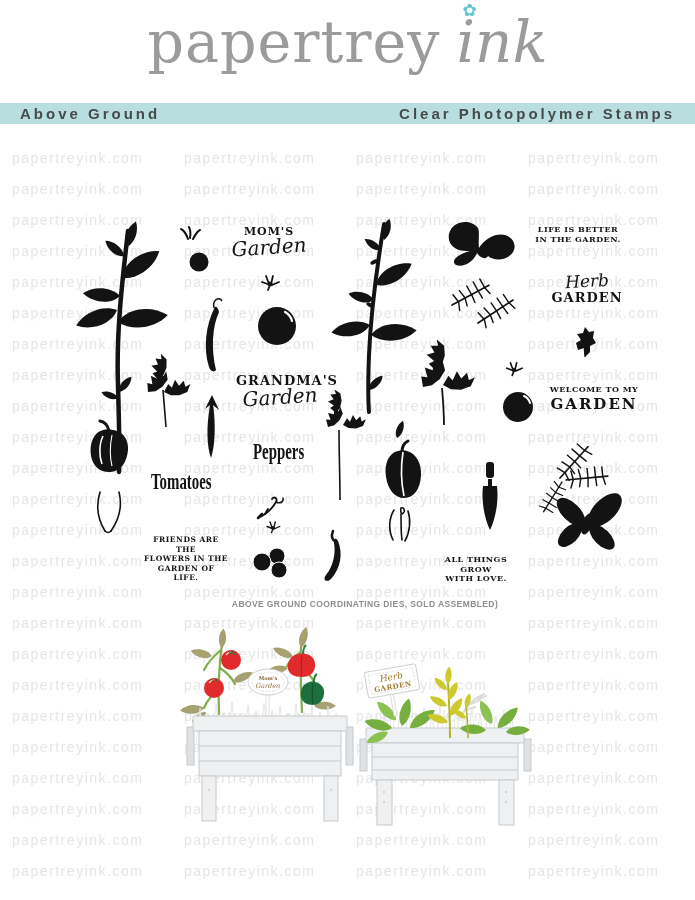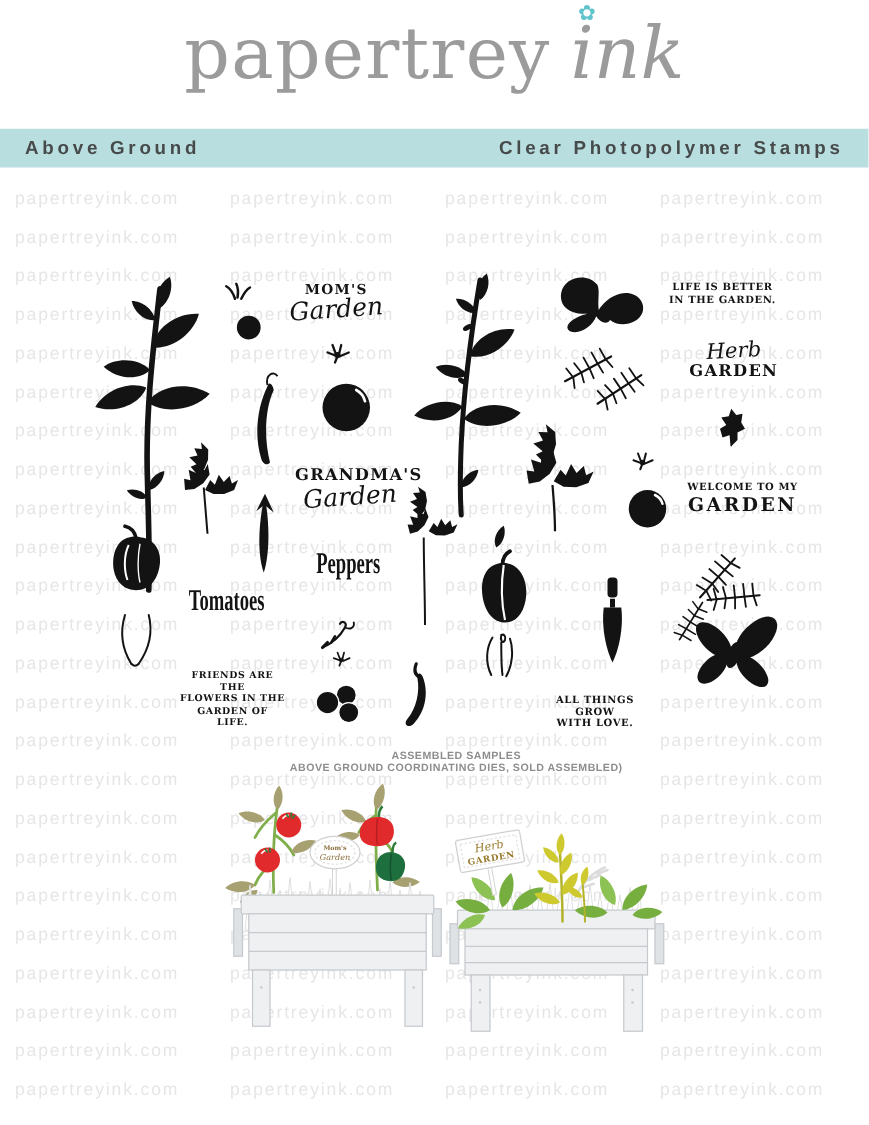--- a/index.html
+++ b/index.html
@@ -8,21 +8,21 @@
   
   .wm{position:absolute;font:14px "Liberation Sans",sans-serif;letter-spacing:1.5px;
       color:#e6e6e6;white-space:nowrap;z-index:0;}
   
   .logo{position:absolute;top:8px;left:0;right:0;text-align:center;z-index:3;color:#9b9b9b;}
   .brand-serif{font-family:"DejaVu Serif",serif;font-size:57px;letter-spacing:1px;}
   .brand-ink{font-family:"DejaVu Serif",serif;font-style:italic;font-size:58px;
              margin-left:16px;position:relative;display:inline-block;}
   .flower{position:absolute;top:-8px;left:6px;font-size:17px;color:#5fc4cb;font-style:normal;}
   
-  .banner{position:absolute;top:103px;left:0;width:695px;height:31px;background:#b9dee0;
+  .banner{position:absolute;top:103px;left:0;width:695px;height:21px;background:#b9dee0;
           display:flex;justify-content:space-between;align-items:center;padding:0 20px;
           box-sizing:border-box;z-index:3;color:#474a4a;font-size:15px;font-weight:600;
           letter-spacing:3px;}
   
   .ts{position:absolute;z-index:2;color:#131313;text-align:center;}
   .cap-sm{font-family:"DejaVu Serif",serif;font-weight:bold;font-size:11px;letter-spacing:1px;}
   .cap-xs{font-family:"DejaVu Serif",serif;font-weight:bold;font-size:8px;letter-spacing:0.5px;line-height:9.5px;}
   .script{font-family:"DejaVu Serif",serif;font-style:italic;font-size:20px;
           transform:rotate(-4deg);margin-top:-3px;}
   .bigword{font-family:"Liberation Serif",serif;font-weight:bold;font-size:24px;
@@ -173,21 +173,20 @@
     <div class="cap-xs">ALL THINGS GROW</div>
     <div class="cap-xs">WITH LOVE.</div>
   </div>
   <div class="ts" style="left:144px;top:535px;width:84px;">
     <div class="cap-xs" style="font-size:7.5px;">FRIENDS ARE THE</div>
     <div class="cap-xs" style="font-size:7.5px;">FLOWERS IN THE</div>
     <div class="cap-xs" style="font-size:7.5px;">GARDEN OF LIFE.</div>
   </div>
 
   <div class="note" style="left:155px;top:599px;width:420px;">
-    <div>ASSEMBLED SAMPLES</div>
     <div>ABOVE GROUND COORDINATING DIES, SOLD ASSEMBLED)</div>
   </div>
 
   <svg width="695" height="900" viewBox="0 0 695 900">
     <defs>
       <path id="leaf" d="M0,0 C6,-13 26,-19 42,-12 C34,0 14,7 0,0 Z"></path>
       <path id="pars" d="M0,0 L5,-7 L8,-3 L12,-10 L15,-4 L20,-8 L21,-2 L26,-4 L22,3 L14,5 L6,4 Z"></path>
       <g id="rosm" stroke-linecap="round" fill="none">
         <path d="M0,0 L34,-8" stroke-width="1.4"></path>
         <path d="M6,-1 l-3,-7" stroke-width="1.2"></path>

